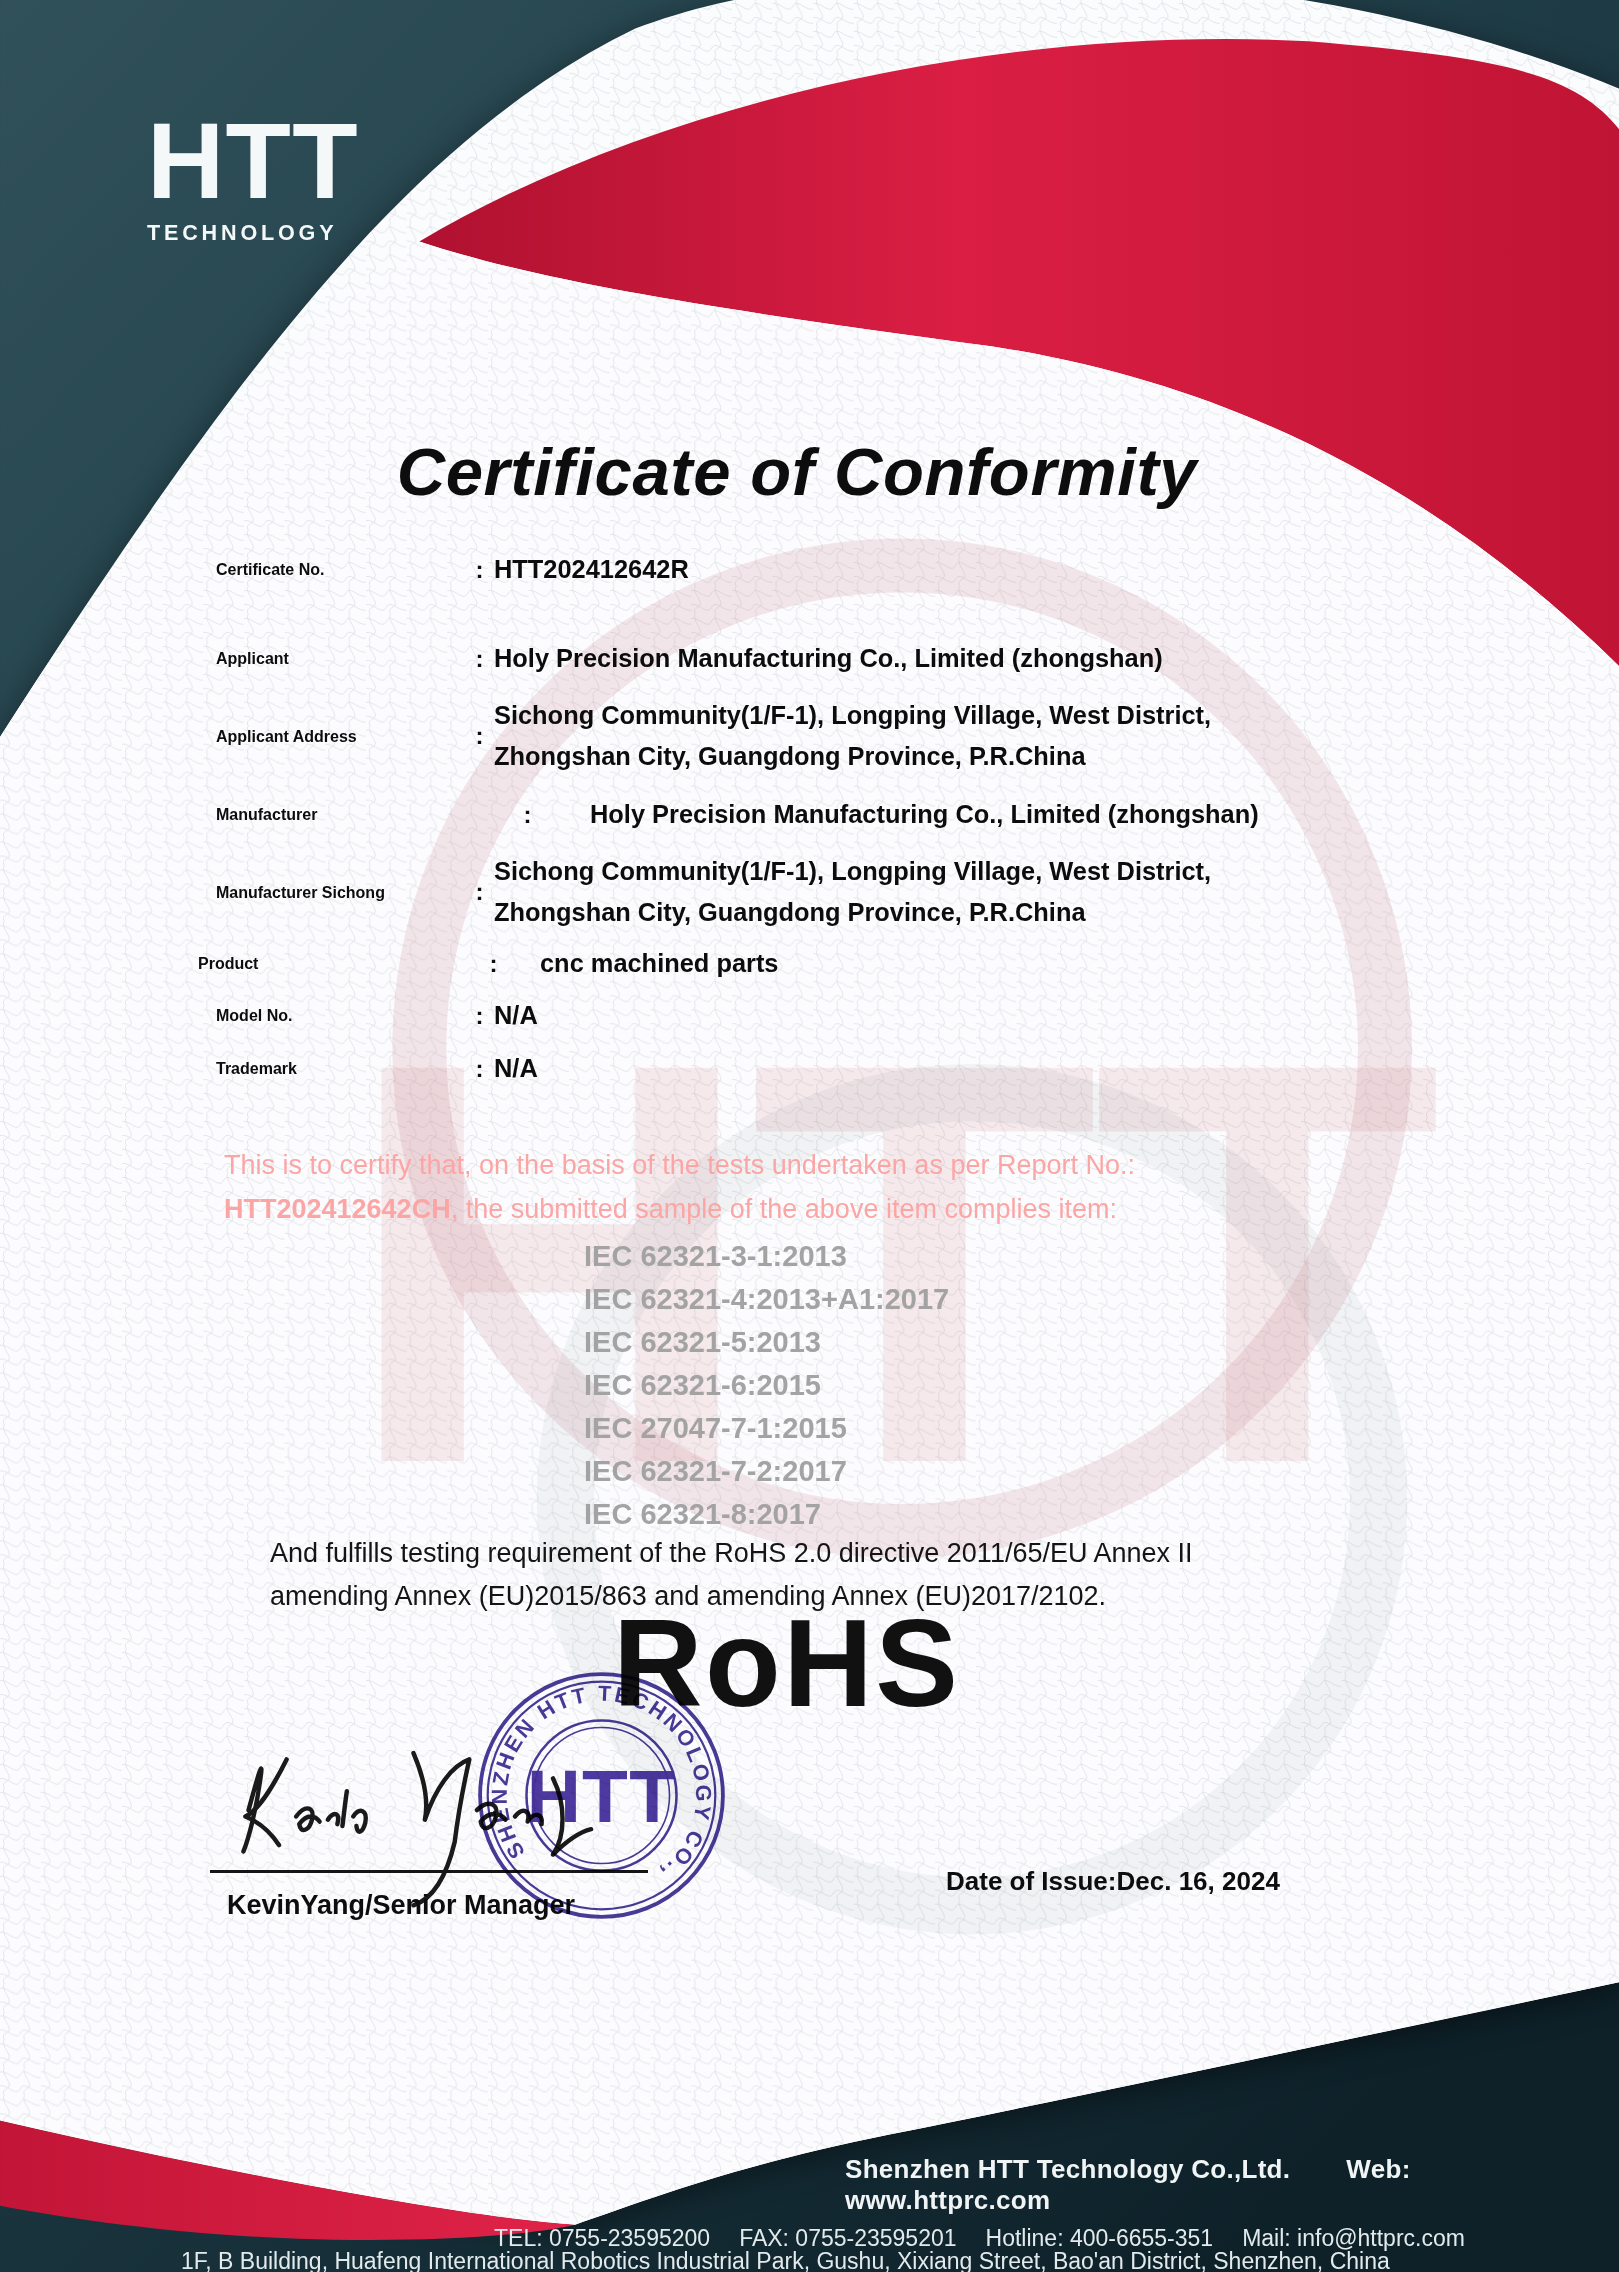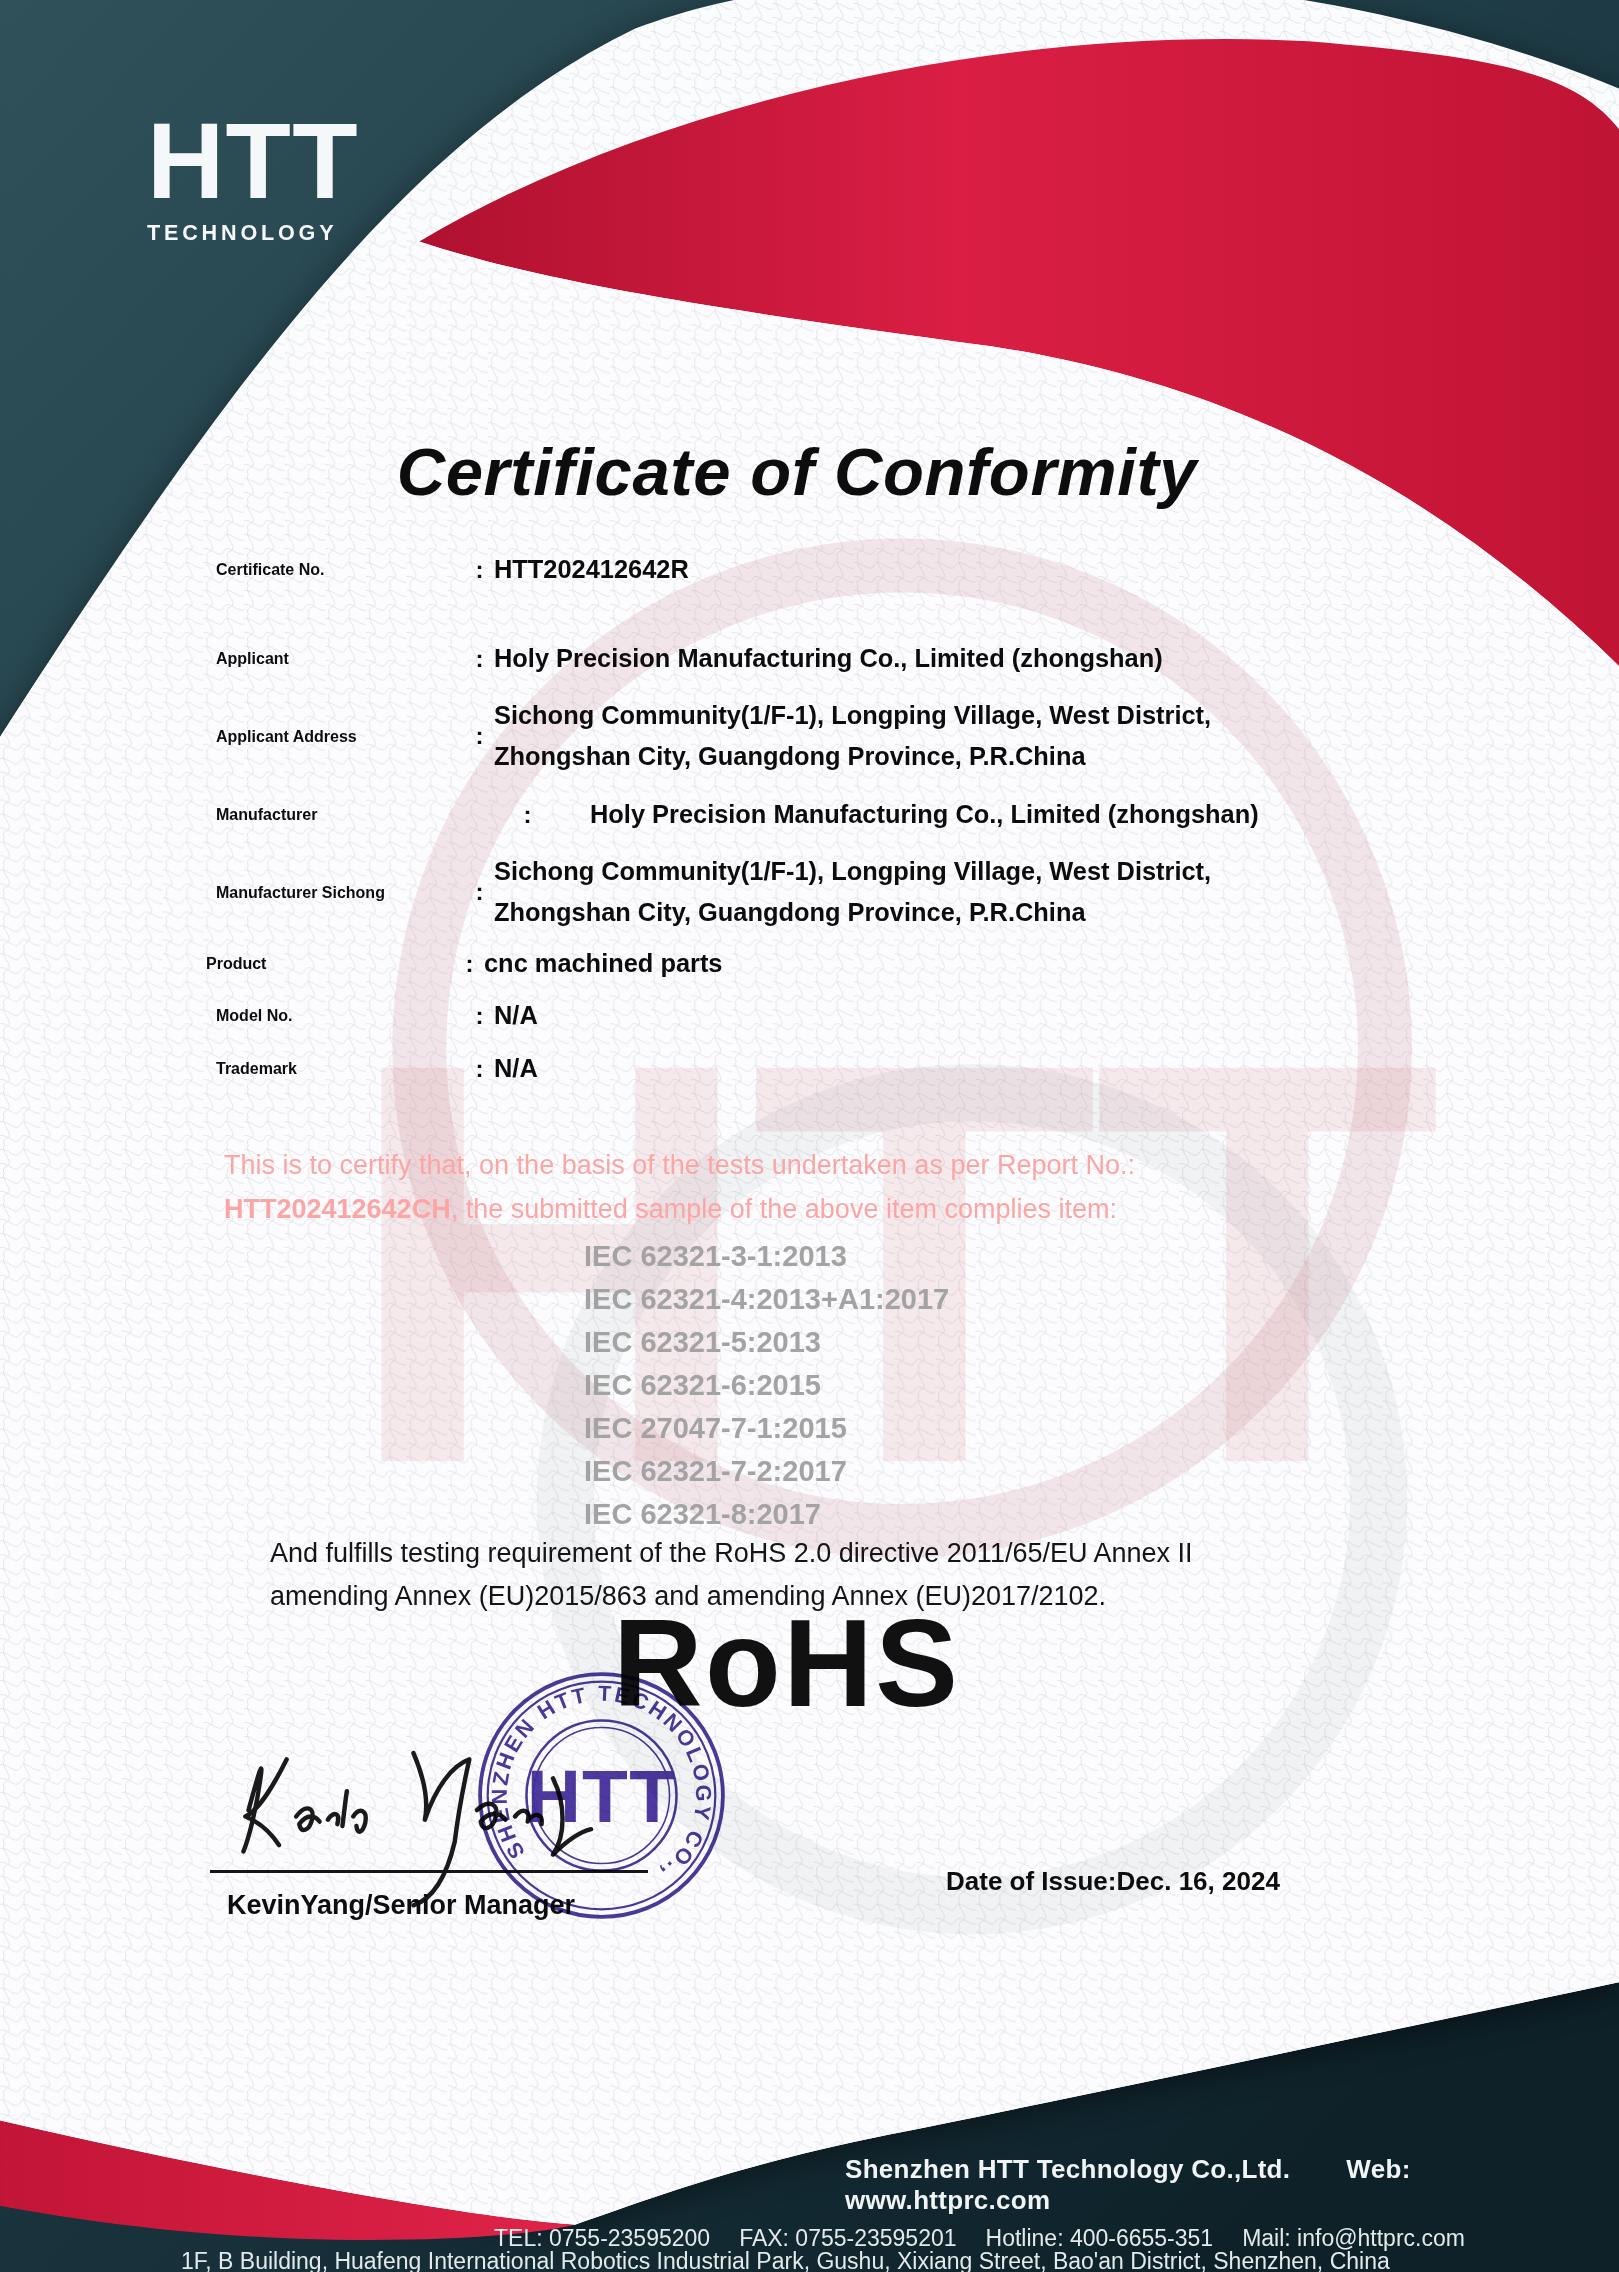--- a/index.html
+++ b/index.html
@@ -117,21 +117,21 @@
 <div class="abs frow" style="left:216px;top:794px;gap:48px;">
   <span class="flabel">Manufacturer</span>
   <span class="fcolon">:</span>
   <span class="fvalue">Holy Precision Manufacturing Co., Limited (zhongshan)</span>
 </div>
 <div class="abs frow" style="left:216px;top:851px;">
   <span class="flabel">Manufacturer Sichong</span>
   <span class="fcolon">:</span>
   <span class="fvalue">Sichong Community(1/F-1), Longping Village, West District, Zhongshan City, Guangdong Province, P.R.China</span>
 </div>
-<div class="abs frow" style="left:206px;top:943px;">
+<div class="abs frow" style="left:198px;top:943px;gap:32px;">
   <span class="flabel">Product</span>
   <span class="fcolon">:</span>
   <span class="fvalue">cnc machined parts</span>
 </div>
 <div class="abs frow" style="left:216px;top:995px;">
   <span class="flabel">Model No.</span>
   <span class="fcolon">:</span>
   <span class="fvalue">N/A</span>
 </div>
 <div class="abs frow" style="left:216px;top:1048px;">

